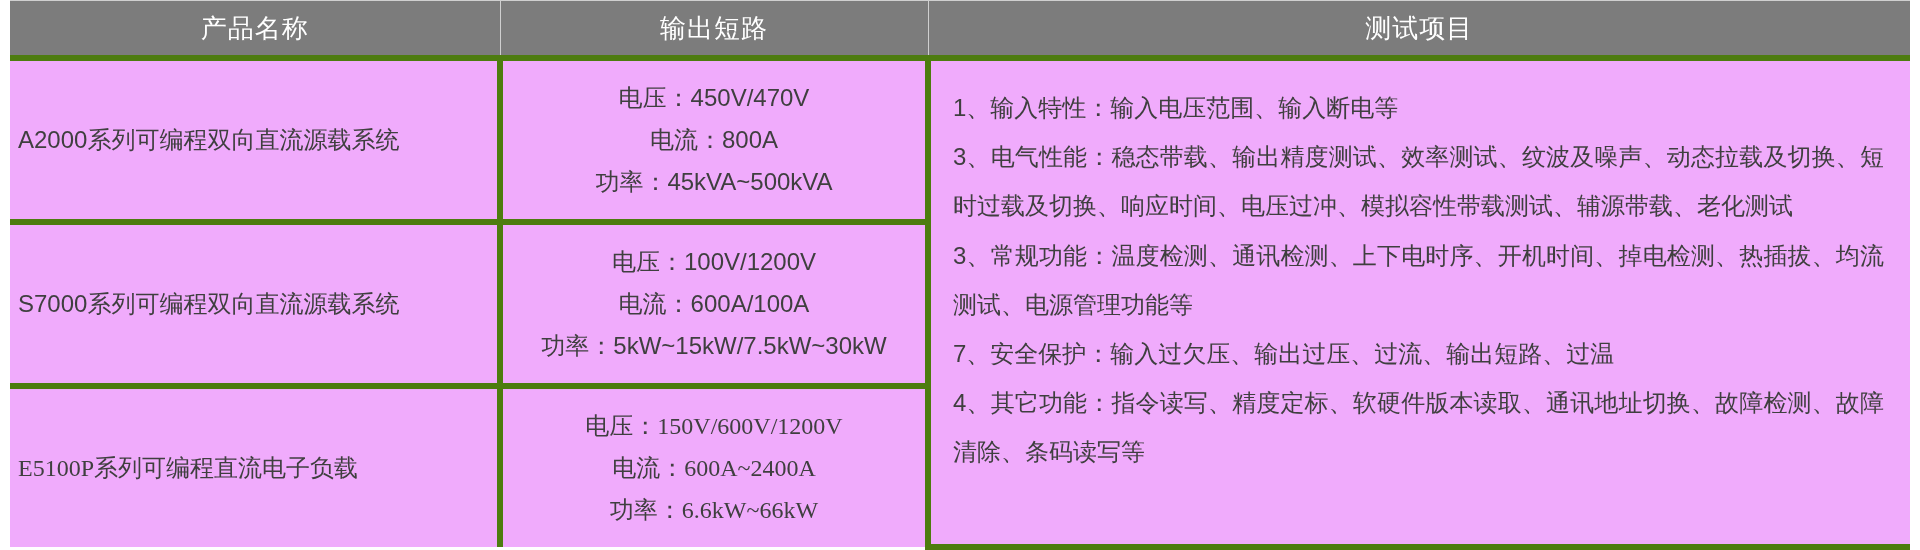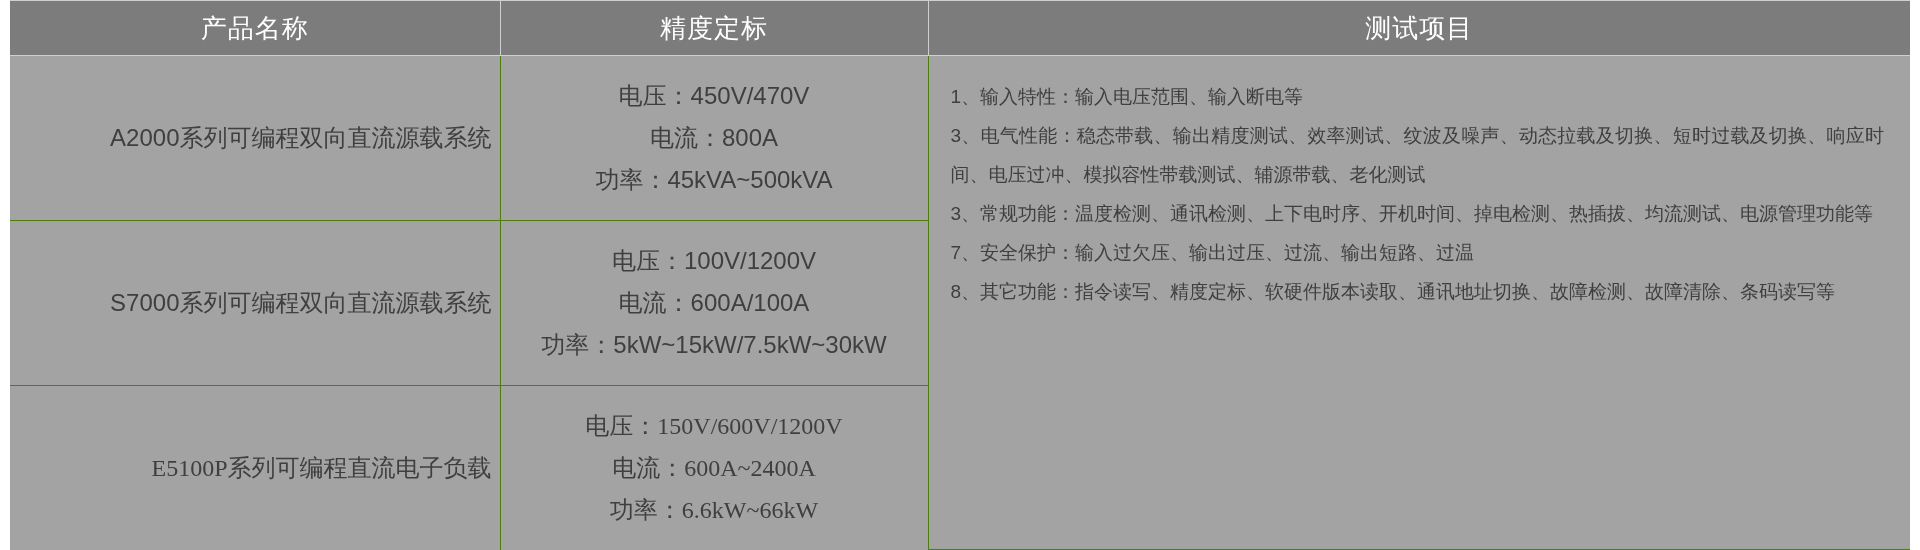--- a/index.html
+++ b/index.html
@@ -40,45 +40,45 @@
     height: 52px;
     text-align: center;
     vertical-align: middle;
     border: 1px solid #cfcfcf;
     letter-spacing: 1px;
   }
   thead th.first { border-left: none; }
   thead th.last { border-right: none; margin-top: 14px; }
 
   tbody td {
-    border: 1px solid #4d7c0f;
+    border: 6px solid #4d7c0f;
     vertical-align: middle;
-    background: #a3a3a3;
+    background: #f0abfc;
   }
   tbody td.name {
-    text-align: right;
+    text-align: left;
     font-size: 24px;
     color: #3f3f3f;
     padding: 10px 8px;
     line-height: 1.5;
   }
   tbody td.spec {
     text-align: center;
     font-size: 24px;
     color: #3f3f3f;
     padding: 12px 6px;
     line-height: 1.75;
   }
   tbody td.spec .line {
     white-space: nowrap;
   }
   tbody td.tests {
     vertical-align: top;
     padding: 22px 26px 12px 22px;
-    font-size: 19px;
+    font-size: 24px;
     line-height: 2.05;
     color: #3f3f3f;
     text-align: justify;
   }
   tbody td.left-edge { border-left: none; }
   tbody td.right-edge { border-right: none; }
   tbody tr.last-row td { border-bottom: none; font-family: Liberation Serif, serif; }
 
   .tests-list p {
     margin: 0;
@@ -90,39 +90,39 @@
 <div class="sheet">
   <table class="spec-table">
     <colgroup>
       <col class="c1">
       <col class="c2">
       <col class="c3">
     </colgroup>
     <thead>
       <tr>
         <th class="first">产品名称</th>
-        <th>精度定标</th>
+        <th>输出短路</th>
         <th class="last">测试项目</th>
       </tr>
     </thead>
     <tbody>
       <tr>
         <td class="name left-edge">A2000系列可编程双向直流源载系统</td>
         <td class="spec">
           <div class="line">电压：450V/470V</div>
           <div class="line">电流：800A</div>
           <div class="line">功率：45kVA~500kVA</div>
         </td>
         <td class="tests right-edge" rowspan="3">
           <div class="tests-list">
             <p>1、输入特性：输入电压范围、输入断电等</p>
             <p>3、电气性能：稳态带载、输出精度测试、效率测试、纹波及噪声、动态拉载及切换、短时过载及切换、响应时间、电压过冲、模拟容性带载测试、辅源带载、老化测试</p>
             <p>3、常规功能：温度检测、通讯检测、上下电时序、开机时间、掉电检测、热插拔、均流测试、电源管理功能等</p>
             <p>7、安全保护：输入过欠压、输出过压、过流、输出短路、过温</p>
-            <p>8、其它功能：指令读写、精度定标、软硬件版本读取、通讯地址切换、故障检测、故障清除、条码读写等</p>
+            <p>4、其它功能：指令读写、精度定标、软硬件版本读取、通讯地址切换、故障检测、故障清除、条码读写等</p>
           </div>
         </td>
       </tr>
       <tr>
         <td class="name left-edge">S7000系列可编程双向直流源载系统</td>
         <td class="spec">
           <div class="line">电压：100V/1200V</div>
           <div class="line">电流：600A/100A</div>
           <div class="line">功率：5kW~15kW/7.5kW~30kW</div>
         </td>

